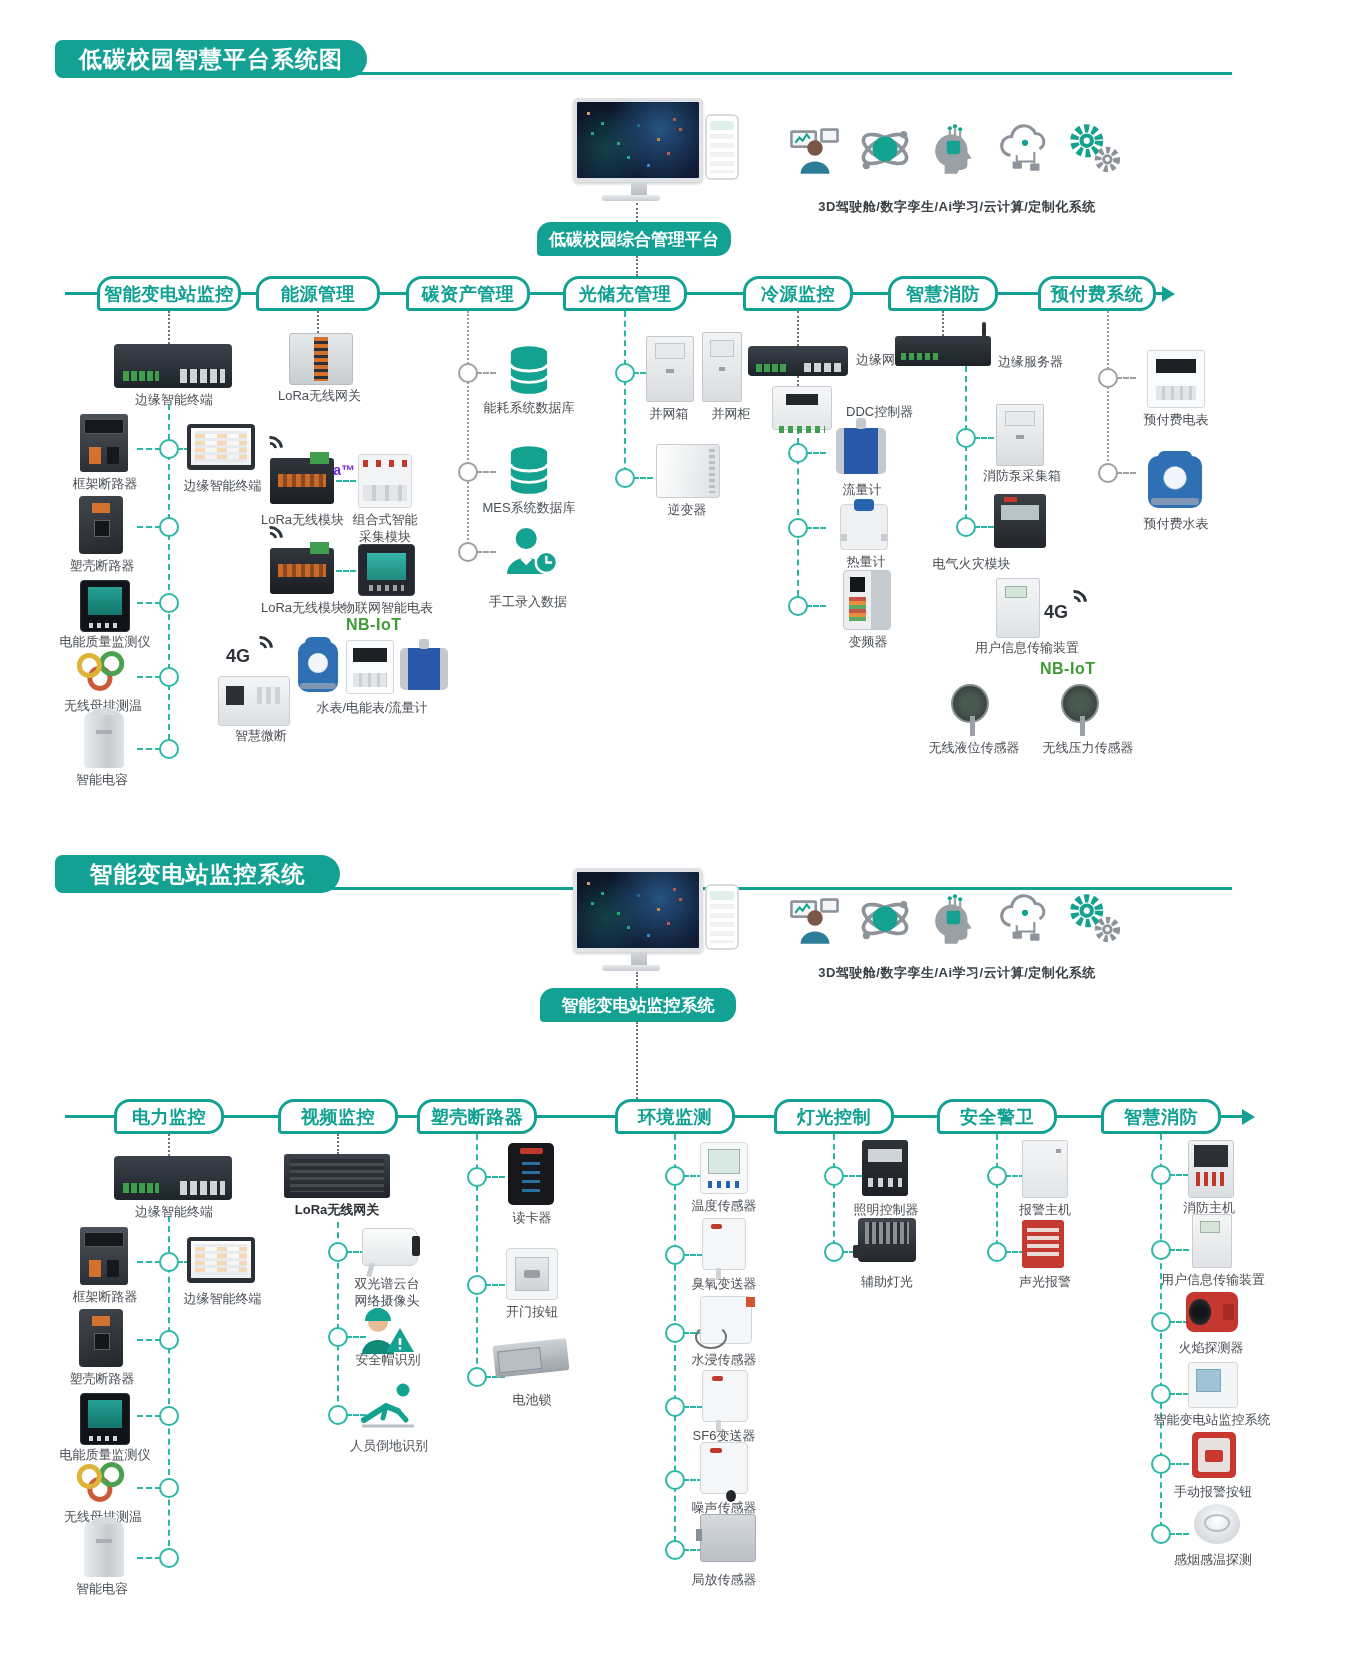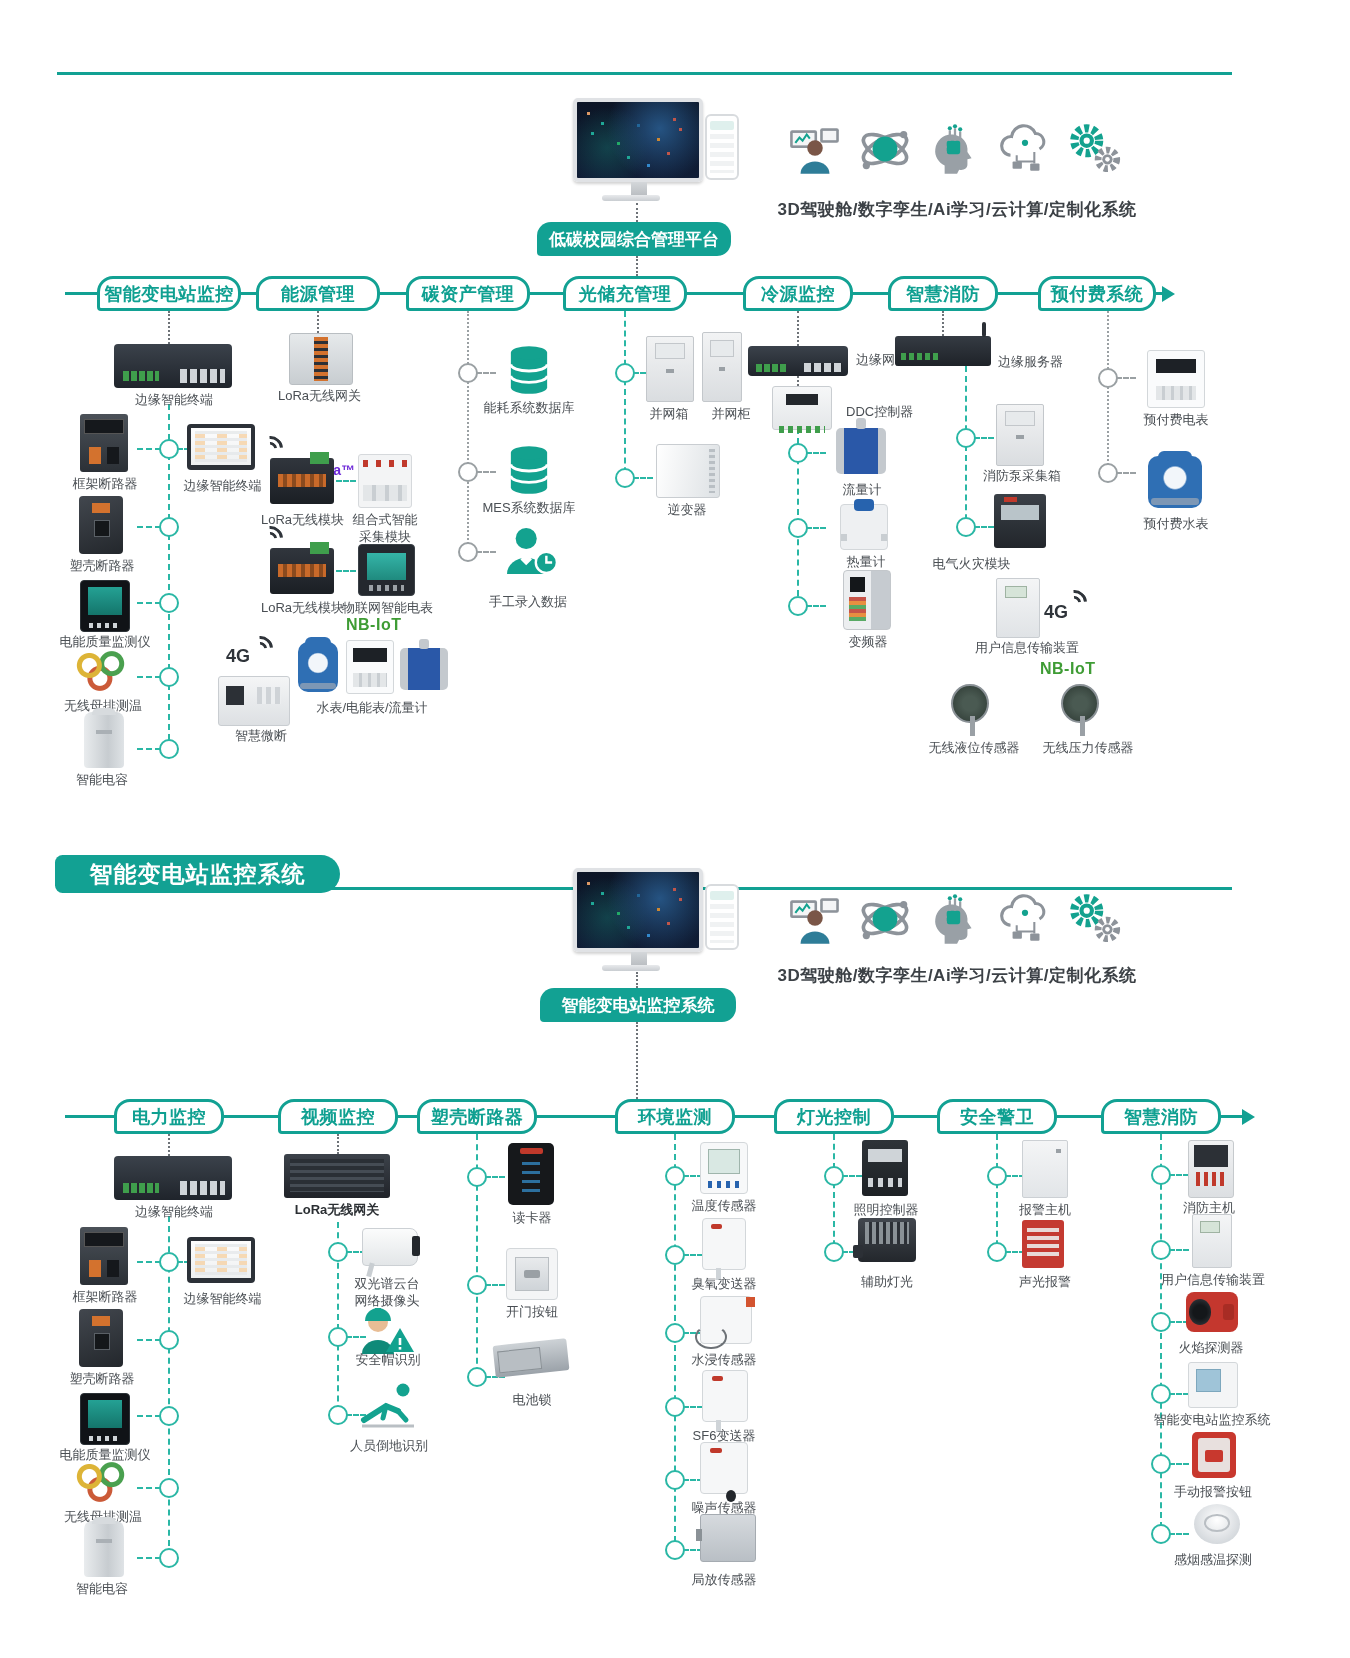--- a/index.html
+++ b/index.html
@@ -19,21 +19,21 @@
   .vdot.gray{border-left:2px dotted #9aa0a3;}
   .hdash{position:absolute;height:0;border-top:2px dashed #2ab7a5;z-index:0;}
   .node{position:absolute;width:20px;height:20px;border-radius:50%;background:#fff;border:2.5px solid #2ab7a5;
         box-sizing:border-box;color:#2ab7a5;z-index:2;}
   .node.gray{border-color:#9aa0a3;color:#9aa0a3;}
   .node.l::before{content:"";position:absolute;right:100%;top:50%;margin-top:-1px;width:24px;border-top:2px dashed currentColor;}
   .node.r::after{content:"";position:absolute;left:100%;top:50%;margin-top:-1px;width:20px;border-top:2px dashed currentColor;}
   .lb{position:absolute;font-size:13px;color:#4a4f54;text-align:center;line-height:1.3;z-index:2;}
   .lb.left{text-align:left;}
   .lb.bold{font-weight:bold;color:#2b2f33;}
-  .cap{position:absolute;font-weight:bold;font-size:17px;color:#3c4146;text-align:center;letter-spacing:.5px;z-index:2;}
+  .cap{position:absolute;font-weight:bold;font-size:13px;color:#3c4146;text-align:center;letter-spacing:.5px;z-index:2;}
   .icons{position:absolute;display:flex;align-items:center;gap:12px;z-index:2;}
   .icons svg{display:block;}
   
   .mscreen{position:absolute;width:130px;height:84px;border:4px solid #e0e2e5;border-radius:5px;box-sizing:border-box;
     background:radial-gradient(circle at 68% 35%,rgba(40,90,140,.9),rgba(13,22,40,0) 55%),
                radial-gradient(circle at 25% 60%,rgba(26,140,125,.35),rgba(13,22,40,0) 40%),
                linear-gradient(#0c1526,#101d36);box-shadow:0 2px 3px rgba(0,0,0,.18);z-index:2;}
   .mscreen::after{content:"";position:absolute;left:10px;top:10px;width:3px;height:3px;background:#d96;
     box-shadow:86px 6px 0 #c0564a,92px 16px 0 #c0564a,14px 10px 0 #1fa796,4px 20px 0 #1fa796,30px 30px 0 #2a6,
                70px 26px 0 #c83,50px 12px 0 #269,40px 44px 0 #1fa796,80px 40px 0 #c0564a,60px 52px 0 #38c;}
@@ -173,20 +173,21 @@
   .d-ws::before{right:-8%;top:0;width:18%;height:22%;background:#d35430;}
   .d-ws::after{left:-12%;bottom:-14%;width:56%;height:44%;border:2px solid #6d7277;border-top-color:transparent;border-radius:50%;}
   .d-pd{background:linear-gradient(#d6dade,#b9bfc5);border:1px solid #a5abb1;}
   .d-pd::before{left:-10%;top:30%;width:12%;height:26%;background:#8a9196;}
 </style>
 </head>
 <body>
 
 <div class="page">
 
+  <div class="banner" style="left:55px;top:40px;width:312px">低碳校园智慧平台系统图</div>
   <div class="hline" style="left:57px;top:72px;width:1175px"></div>
 
   <div class="mscreen" style="left:573px;top:98px"></div>
   <div class="mstand" style="left:631px;top:182px"></div>
   <div class="mbase" style="left:602px;top:195px"></div>
   <div class="phone" style="left:705px;top:114px"></div>
 
   <div class="icons" style="left:786px;top:118px">
     <svg width="58" height="62" viewBox="0 0 56 56">
         <rect x="4" y="10" width="26" height="17" rx="2" fill="#8d939a"></rect>

